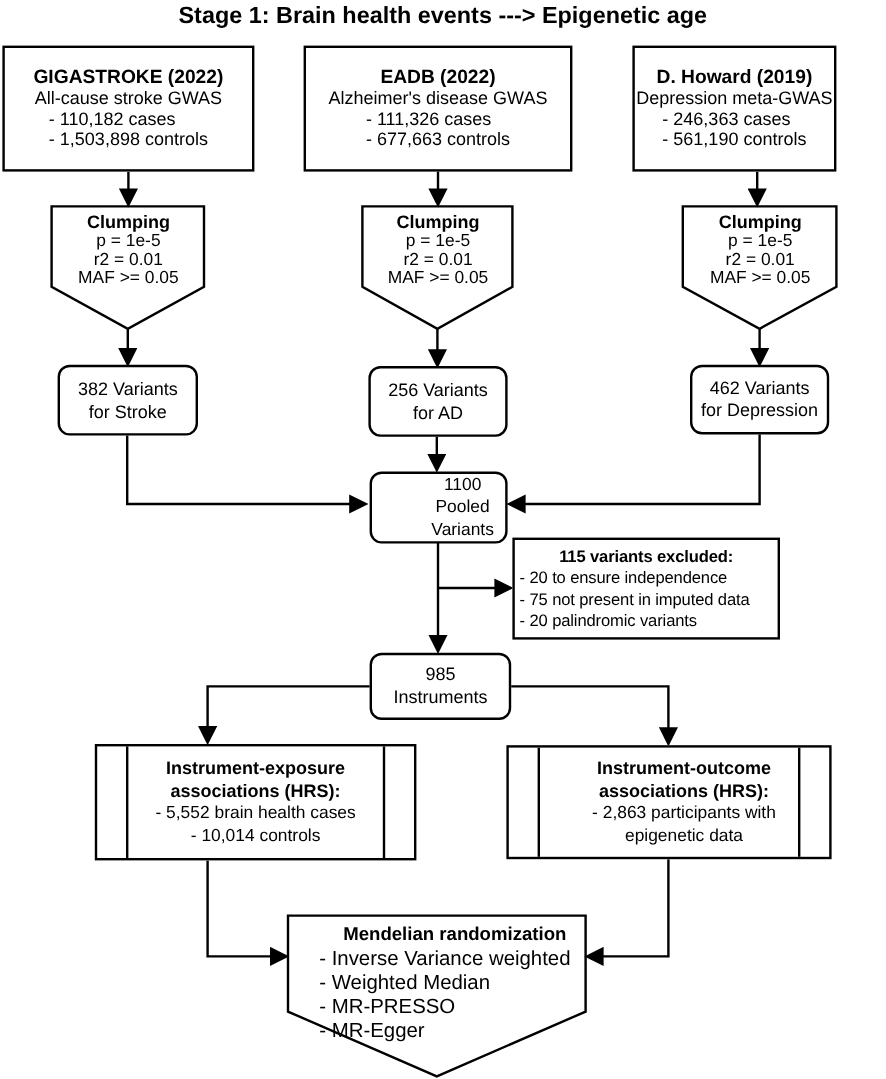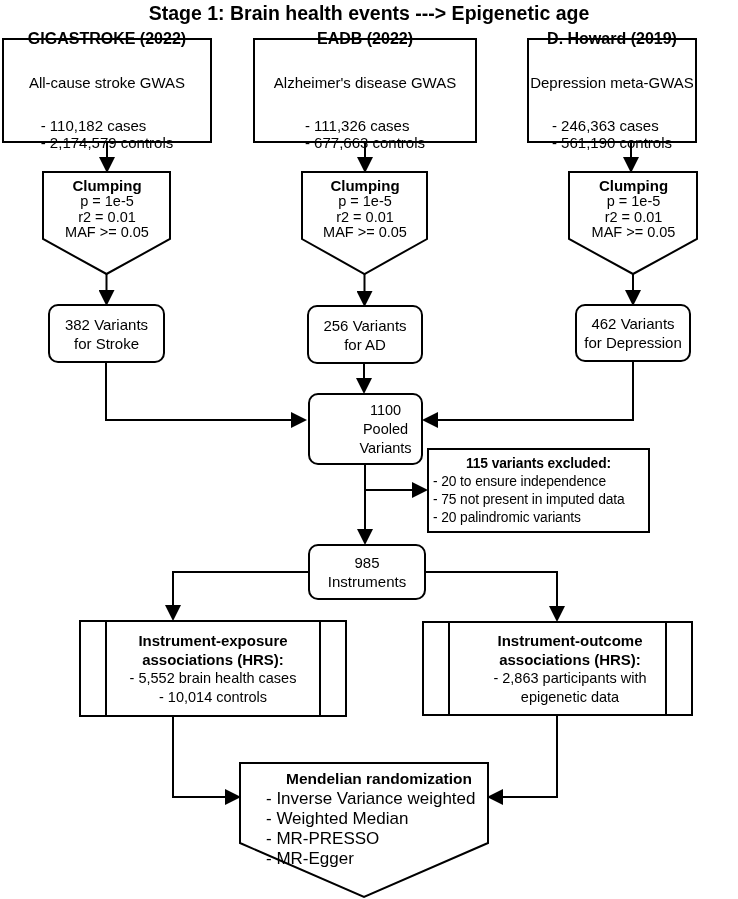--- a/index.html
+++ b/index.html
@@ -12,40 +12,40 @@
   .wires { position:absolute; left:0; top:0; }
   .node { position:absolute; box-sizing:border-box; background:var(--paper);
           border:2px solid var(--ink); display:flex; flex-direction:column;
           justify-content:center; align-items:center; text-align:center; }
   .overlay { position:absolute; box-sizing:border-box; }
 
   .title { position:absolute; left:0; top:2px; width:738px; text-align:center;
            font-size:19.5px; font-weight:700; }
 
   
-  .src { font-size:15px; line-height:17px;gap:26px; }
+  .src { font-size:15px; line-height:17px; }
   .src .h { font-size:16px; font-weight:700; line-height:18px; }
   .src .bul { text-align:left; }
   .src1 { left:2px;   top:38px; width:210px; height:105px; }
   .src2 { left:253px; top:38px; width:224px; height:105px; }
   .src3 { left:527px; top:38px; width:170px; height:105px; }
 
   
   .clump { text-align:center; font-size:14.5px; line-height:15.5px; }
   .clump .h { font-size:15px; font-weight:700; line-height:17px; }
   .ct1 { left:44px;  top:177px; width:126px; }
   .ct2 { left:302px; top:177px; width:126px; }
   .ct3 { left:570px; top:177px; width:127px; }
 
   
   .round { border-radius:10px; font-size:15px; line-height:19px; }
   .v1 { left:48px;  top:304px; width:117px; height:59px; }
   .v2 { left:307px; top:305px; width:116px; height:59px; }
   .v3 { left:575px; top:304px; width:116px; height:58px; }
-  .pooled { left:308px; top:393px; width:115px; height:72px; font-size:14.5px;padding-left:40px; }
+  .pooled { left:308px; top:393px; width:115px; height:60px; font-size:14.5px;padding-left:40px; }
   .inst   { left:308px; top:544px; width:118px; height:56px; }
 
   
   .excl { left:427px; top:448px; width:223px; height:85px;
           justify-content:center; align-items:stretch; text-align:left;
           font-size:13.8px; line-height:18px; letter-spacing:-0.1px;
           padding:2px 4px; white-space:nowrap; }
   .excl .h { font-weight:700; text-align:center; }
 
   
@@ -96,21 +96,21 @@
     <polyline points="557,716 557,797 491,797" fill="none" stroke="#000" stroke-width="2" marker-end="url(#arrow)"></polyline>
   </svg>
 
   <div class="title">Stage 1: Brain health events ---&gt; Epigenetic age</div>
 
   <div class="node src src1">
     <div class="h">GIGASTROKE (2022)</div>
     <div>All-cause stroke GWAS</div>
     <div class="bul">
       <div>- 110,182 cases</div>
-      <div>- 2,174,579 controls</div>
+      <div>- 1,503,898 controls</div>
     </div>
   </div>
   <div class="node src src2">
     <div class="h">EADB (2022)</div>
     <div>Alzheimer's disease GWAS</div>
     <div class="bul">
       <div>- 111,326 cases</div>
       <div>- 677,663 controls</div>
     </div>
   </div>

